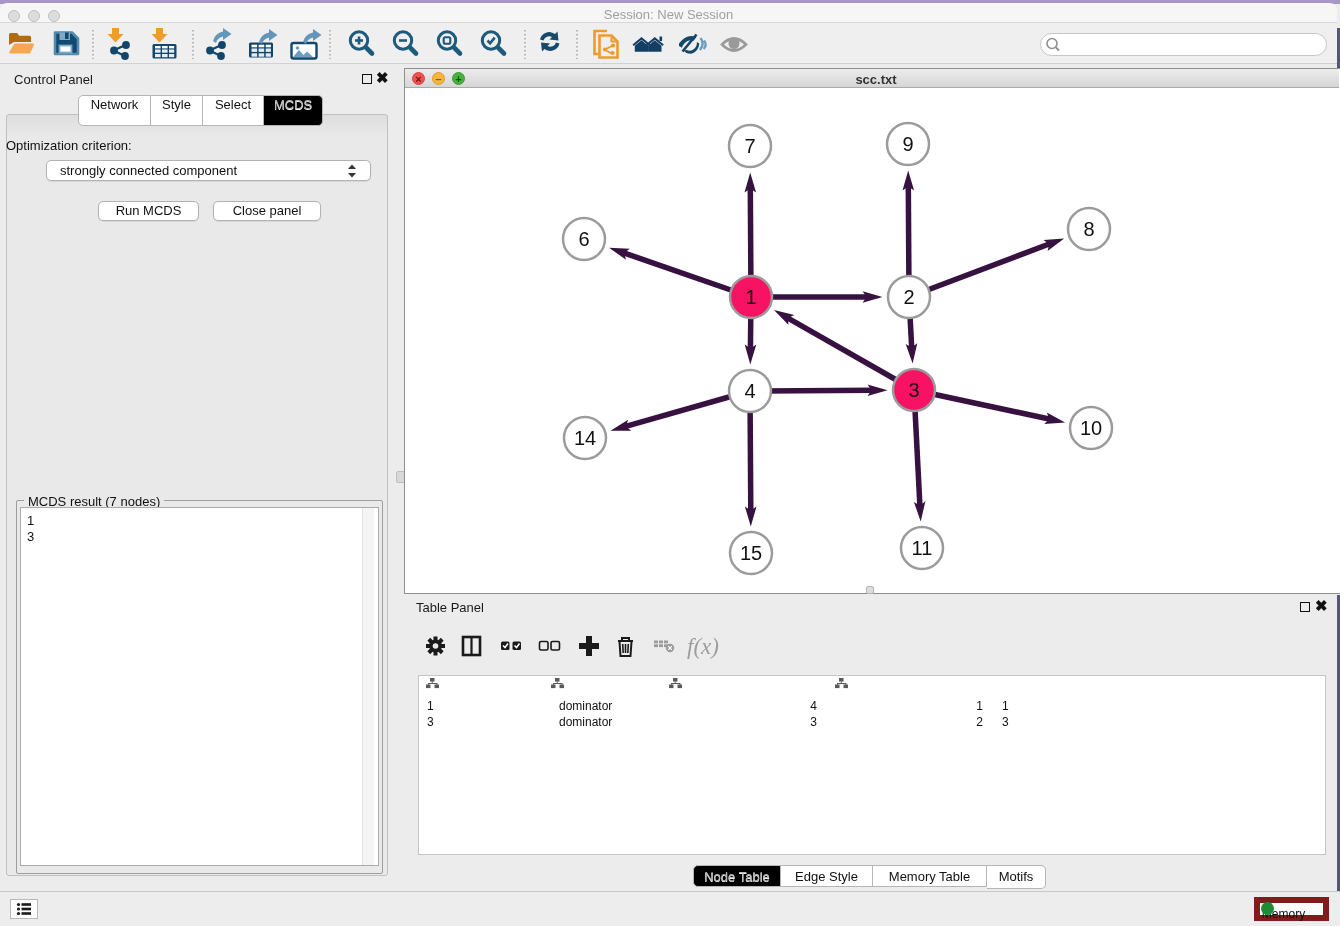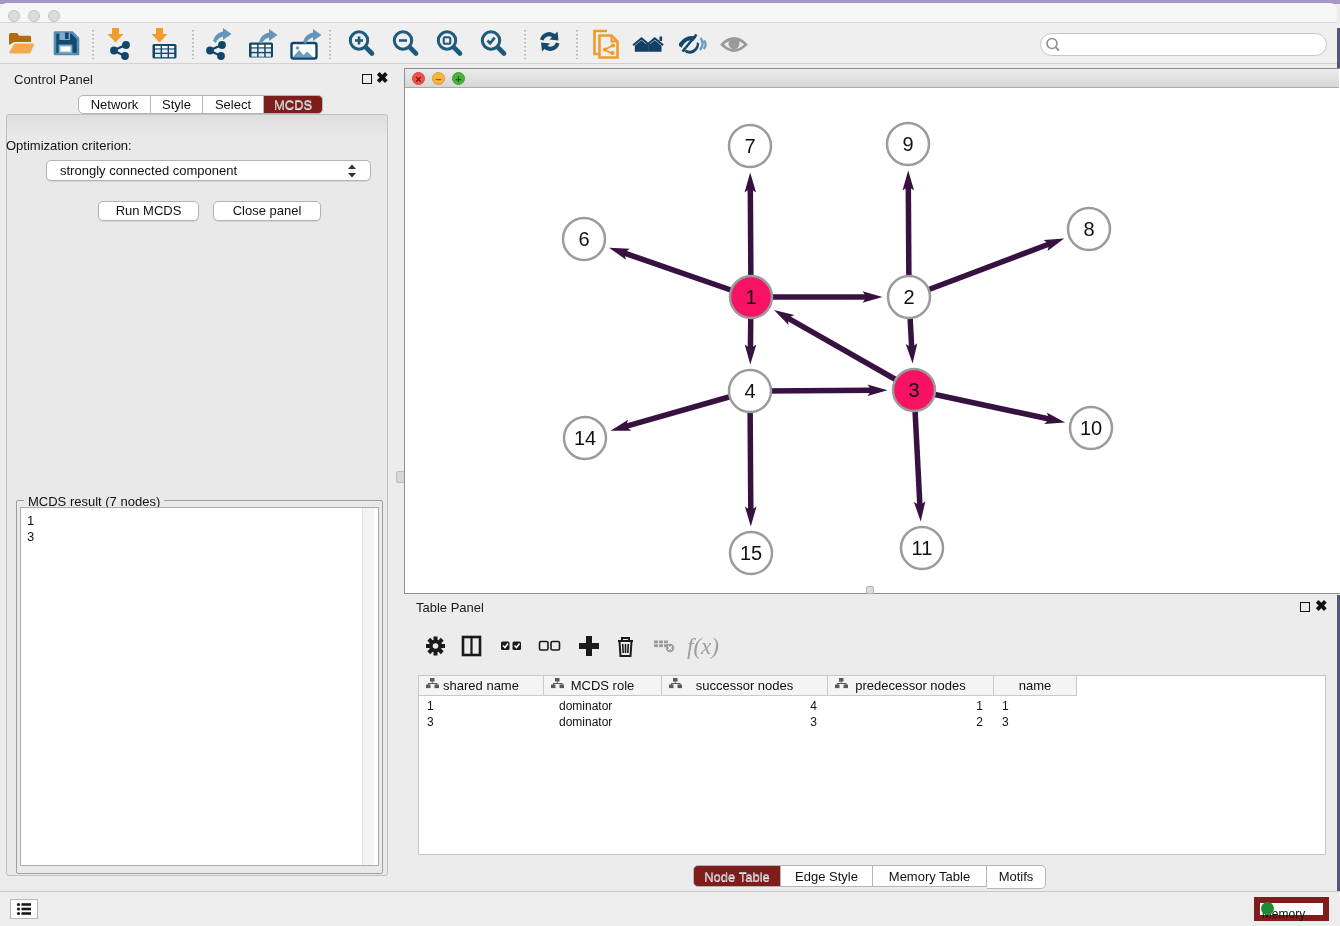--- a/index.html
+++ b/index.html
@@ -10,24 +10,24 @@
 #titlebar{left:0;top:3px;width:1337px;height:20px;background:#f6f6f6;border-radius:7px 7px 0 0;border-bottom:1px solid #d8d8d8}
 .tl{position:absolute;top:7px;width:12px;height:12px;border-radius:50%;background:#dcdcdc;border:1px solid #c3c3c3}
 #tbtitle{position:absolute;left:0;right:0;top:4px;text-align:center;font-size:13px;color:#a0a0a0}
 #toolbar{left:0;top:23px;width:1337px;height:41px;background:#efefef;border-bottom:1px solid #d2d2d2}
 #search{position:absolute;left:1040px;top:33px;width:287px;height:23px;border:1px solid #c6c6c6;border-radius:12px;background:#fff}
 
 #cp-title{left:14px;top:72px;font-size:13px;color:#1a1a1a}
 .wicon{position:absolute;font-size:12px;color:#111}
 #cp-pane{left:6px;top:114px;width:382px;height:762px;background:linear-gradient(#dedede,#e9e9e9 22px);border:1px solid #c0c0c0;border-radius:3px}
 .tabrow{position:absolute;display:flex}
-.tab{height:19px;font-size:13px;line-height:18px;padding:0 10px;background:#fff;border:1px solid #b5b5b5;border-left:none;color:#111;text-align:center}
+.tab{height:31px;font-size:13px;line-height:18px;padding:0 10px;background:#fff;border:1px solid #b5b5b5;border-left:none;color:#111;text-align:center}
 .tab.first{border-left:1px solid #b5b5b5;border-radius:5px 0 0 5px}
 .tab.last{border-radius:0 5px 5px 0}
-.tab.sel{background:#7f1d1d;color:#b9b9b9;text-shadow:0 1px 0 #f2f2f2}
+.tab.sel{background:#000000;color:#b9b9b9;text-shadow:0 1px 0 #f2f2f2}
 #opt-label{left:6px;top:138px;width:382px;text-align:left;font-size:13px;color:#111}
 #opt-select{left:46px;top:160px;width:325px;height:21px;background:#fff;border:1px solid #b3b3b3;border-radius:5px;font-size:13px;line-height:19px;padding-left:13px;color:#111;box-shadow:0 1px 1px rgba(0,0,0,.08)}
 .btn{position:absolute;height:20px;background:#fff;border:1px solid #b3b3b3;border-radius:5px;font-size:13px;text-align:center;line-height:18px;color:#111;box-shadow:0 1px 1px rgba(0,0,0,.08)}
 #fieldset{left:16px;top:500px;width:367px;height:374px;border:1px solid #9e9e9e;border-radius:2px}
 #legend{left:24px;top:494px;background:#e9e9e9;padding:0 4px;font-size:13px;color:#111}
 #mcds-text{left:20px;top:507px;width:359px;height:359px;background:#fff;border:1px solid #ababab;font-size:13px;color:#111;padding:5px 0 0 6px;line-height:16px}
 #mcds-scroll{left:362px;top:508px;width:12px;height:357px;background:#f4f4f4;border-left:1px solid #e2e2e2}
 
 #split-thumb{left:396px;top:471px;width:9px;height:12px;background:#d8d8d8;border:1px solid #bdbdbd;border-radius:2px}
 
@@ -54,20 +54,21 @@
 #rightedge{left:1337px;top:595px;width:3px;height:331px;background:#565678}#rightedge2{left:1337px;top:28px;width:3px;height:40px;background:#565678}
 </style></head>
 <body>
 <div class="abs" id="rightedge"></div>
 <div class="abs" id="rightedge2"></div>
 <div class="abs" id="purple"></div>
 <div class="abs" id="titlebar">
   <div class="tl" style="left:8px"></div>
   <div class="tl" style="left:28px"></div>
   <div class="tl" style="left:48px"></div>
+  <div id="tbtitle">Session: New Session</div>
 </div>
 <div class="abs" id="toolbar"></div>
 <div class="abs" id="search"></div>
 <svg class="abs" style="left:0;top:23px" width="1337" height="41">
  <g stroke="#999" stroke-width="1.3" stroke-dasharray="1.5,2.5">
   <line x1="93" y1="7" x2="93" y2="36"></line>
       <line x1="193" y1="7" x2="193" y2="36"></line>
   <line x1="330" y1="7" x2="330" y2="36"></line>
       <line x1="525" y1="7" x2="525" y2="36"></line>
   <line x1="577" y1="7" x2="577" y2="36"></line>
@@ -236,20 +237,21 @@
 <div class="abs" id="legend">MCDS result (7 nodes)</div>
 <div class="abs" id="mcds-text">1<br>3</div>
 <div class="abs" id="mcds-scroll"></div>
 <div class="abs" id="split-thumb"></div>
 
 <div class="abs" id="netwin">
   <div id="nettitle">
     <div class="mac" style="left:7px;background:#f0524f;border:1px solid #d8423f;color:#7c0f0e">×</div>
     <div class="mac" style="left:27px;background:#f6b53c;border:1px solid #dd9b30;color:#935a08">–</div>
     <div class="mac" style="left:47px;background:#49b23a;border:1px solid #3f9a33;color:#0c5a09">+</div>
+    <div class="t">scc.txt</div>
   </div>
   <svg id="graph" width="934" height="505">
   <g transform="translate(0,-2)">
   <g stroke="#371140" stroke-width="5.5" fill="none">
   <line x1="346.0" y1="210.0" x2="345.3" y2="99.5"></line>
   <line x1="346.0" y1="210.0" x2="217.3" y2="165.3"></line>
   <line x1="346.0" y1="210.0" x2="463.5" y2="210.0"></line>
   <line x1="346.0" y1="210.0" x2="345.4" y2="263.5"></line>
   <line x1="504.0" y1="210.0" x2="503.3" y2="97.5"></line>
   <line x1="504.0" y1="210.0" x2="646.1" y2="156.3"></line>
@@ -307,27 +309,20 @@
   </g>
   </svg>
 </div>
 <div class="abs" id="netgrip"></div>
 
 <div class="abs" id="tp-title">Table Panel</div>
 <div class="wicon" style="left:1300px;top:602px;width:10px;height:10px;border:1.5px solid #111"></div>
 <div class="wicon" style="left:1315px;top:597px;font-size:15px;font-weight:bold">✖</div>
 <div class="abs" id="tp-toolbar"></div>
 <div class="abs" id="tablebox">
-  <div class="hrow" style="width:658px">
-    <div class="hcell" style="left:0;width:125px">shared name</div>
-    <div class="hcell" style="left:125px;width:118px">MCDS role</div>
-    <div class="hcell" style="left:243px;width:166px">successor nodes</div>
-    <div class="hcell" style="left:409px;width:166px">predecessor nodes</div>
-    <div class="hcell" style="left:575px;width:83px;border-right:1px solid #c9c9c9">name</div>
-  </div>
   <div class="cell" style="left:8px;top:22px">1</div>
   <div class="cell" style="left:140px;top:22px">dominator</div>
   <div class="cell" style="left:243px;top:22px;width:155px;text-align:right">4</div>
   <div class="cell" style="left:409px;top:22px;width:155px;text-align:right">1</div>
   <div class="cell" style="left:583px;top:22px">1</div>
   <div class="cell" style="left:8px;top:38px">3</div>
   <div class="cell" style="left:140px;top:38px">dominator</div>
   <div class="cell" style="left:243px;top:38px;width:155px;text-align:right">3</div>
   <div class="cell" style="left:409px;top:38px;width:155px;text-align:right">2</div>
   <div class="cell" style="left:583px;top:38px">3</div>

